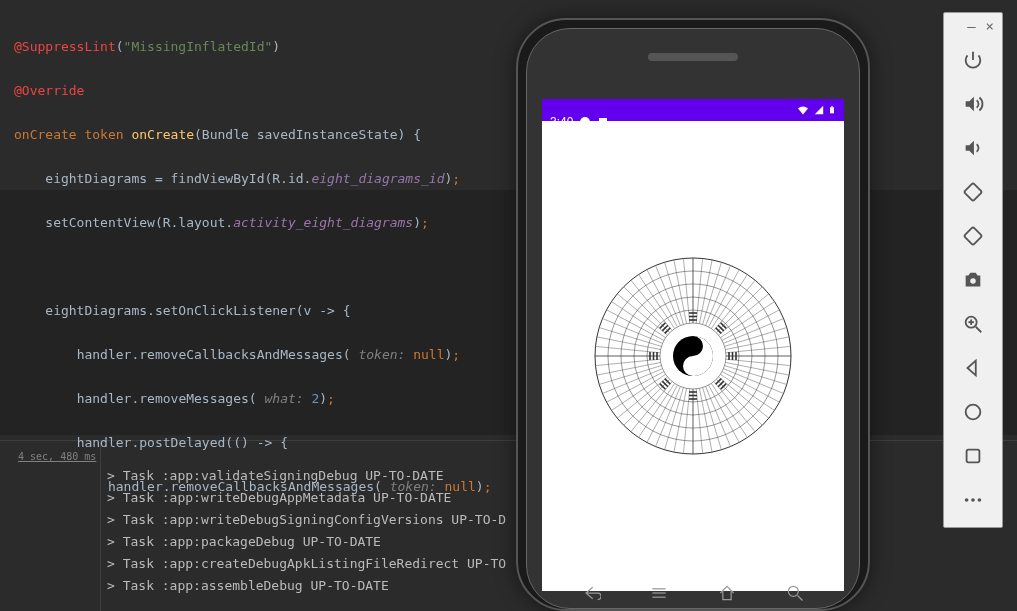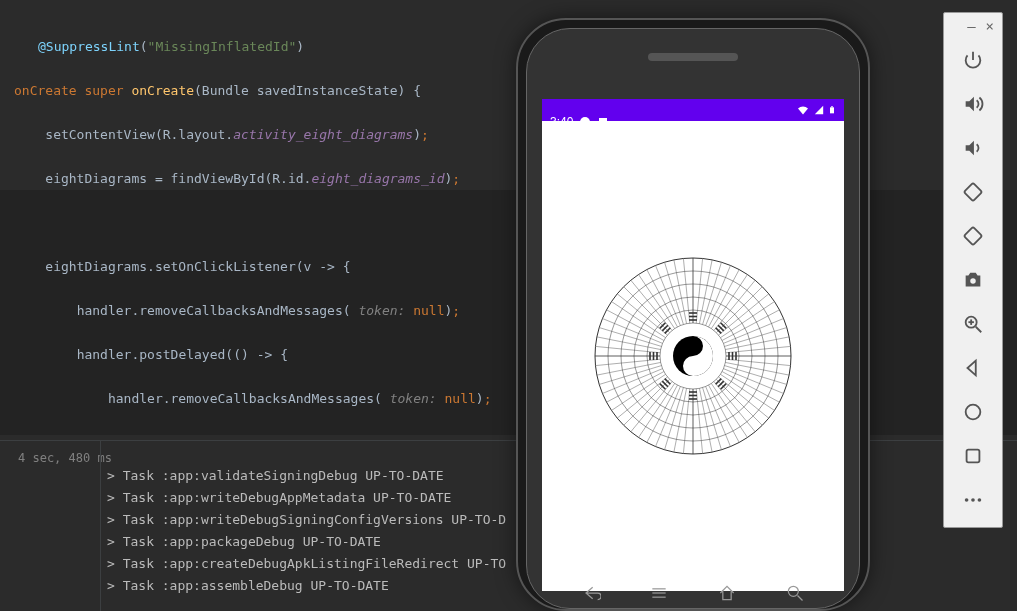--- a/index.html
+++ b/index.html
@@ -26,21 +26,21 @@
 .darker-band {
   position: absolute;
   top: 190px;
   left: 0;
   right: 0;
   height: 245px;
   background: #232323;
 }
 .code-area .line { position: relative; z-index: 1; }
 .kw { color: #cc7832; }
-.anno { color: #7dd3fc; margin-left: 24px; }
+.anno { color: #ef4444; }
 .str { color: #6a8759; }
 .num { color: #6897bb; }
 .call { color: #ffc66d; }
 .italic { font-style: italic; color: #9876aa; }
 .param { color: #808080; font-style: italic; margin-top: 28px; }
 .p { color: #a9b7c6; }
 .n { color: #cc7832; }
 
 .build-area {
   position: absolute;
@@ -49,21 +49,22 @@
   right: 0;
   bottom: 0;
   background: #2b2b2b;
   border-top: 1px solid #3c3f41;
 }
 .build-time {
   position: absolute;
   top: 10px;
   left: 18px;
   color: #808080;
-  font-size: 12px;
+  font-size: 10px;
+  text-decoration: underline;
 }
 .build-output {
   position: absolute;
   top: 0;
   left: 100px;
   right: 0;
   bottom: 0;
   border-left: 1px solid #3c3f41;
   color: #bbbbbb;
   line-height: 22px;
@@ -180,26 +181,28 @@
 }
 .nav-buttons svg { width: 20px; height: 20px; stroke: #999; fill: none; stroke-width: 1.5; }
 </style>
 </head>
 <body>
 
 <div class="darker-band"></div>
 
 <div class="code-area">
 <div class="line"><span class="anno">@SuppressLint</span><span class="p">(</span><span class="str">"MissingInflatedId"</span><span class="p">)</span></div>
-<div class="line"><span class="kw">onCreate</span> <span class="kw">super</span> <span class="call">onCreate</span><span class="p">(Bundle savedInstanceState) {</span></div>
+<div class="line"><span class="anno">@Override</span></div>
+<div class="line"><span class="kw">onCreate</span> <span class="kw">token</span> <span class="call">onCreate</span><span class="p">(Bundle savedInstanceState) {</span></div>
+<div class="line">    <span class="p">eightDiagrams</span><span class="p"> = findViewById(R.id.</span><span class="italic">eight_diagrams_id</span><span class="p">)</span><span class="n">;</span></div>
 <div class="line">    <span class="p">setContentView(R.layout.</span><span class="italic">activity_eight_diagrams</span><span class="p">)</span><span class="n">;</span></div>
-<div class="line">    <span class="p">eightDiagrams</span><span class="p"> = findViewById(R.id.</span><span class="italic">eight_diagrams_id</span><span class="p">)</span><span class="n">;</span></div>
 <div class="line"> </div>
 <div class="line">    <span class="p">eightDiagrams</span><span class="p">.setOnClickListener(v -&gt; {</span></div>
 <div class="line">        <span class="p">handler</span><span class="p">.removeCallbacksAndMessages(</span> <span class="param">token:</span> <span class="kw">null</span><span class="p">)</span><span class="n">;</span></div>
+<div class="line">        <span class="p">handler</span><span class="p">.removeMessages(</span> <span class="param">what:</span> <span class="num">2</span><span class="p">)</span><span class="n">;</span></div>
 <div class="line">        <span class="p">handler</span><span class="p">.postDelayed(() -&gt; {</span></div>
 <div class="line">            <span class="p">handler</span><span class="p">.removeCallbacksAndMessages(</span> <span class="param">token:</span> <span class="kw">null</span><span class="p">)</span><span class="n">;</span></div>
 <div class="line">              </div>
 
 
 
 </div>
 
 <div class="build-area">
   <div class="build-time">4 sec, 480 ms</div>

